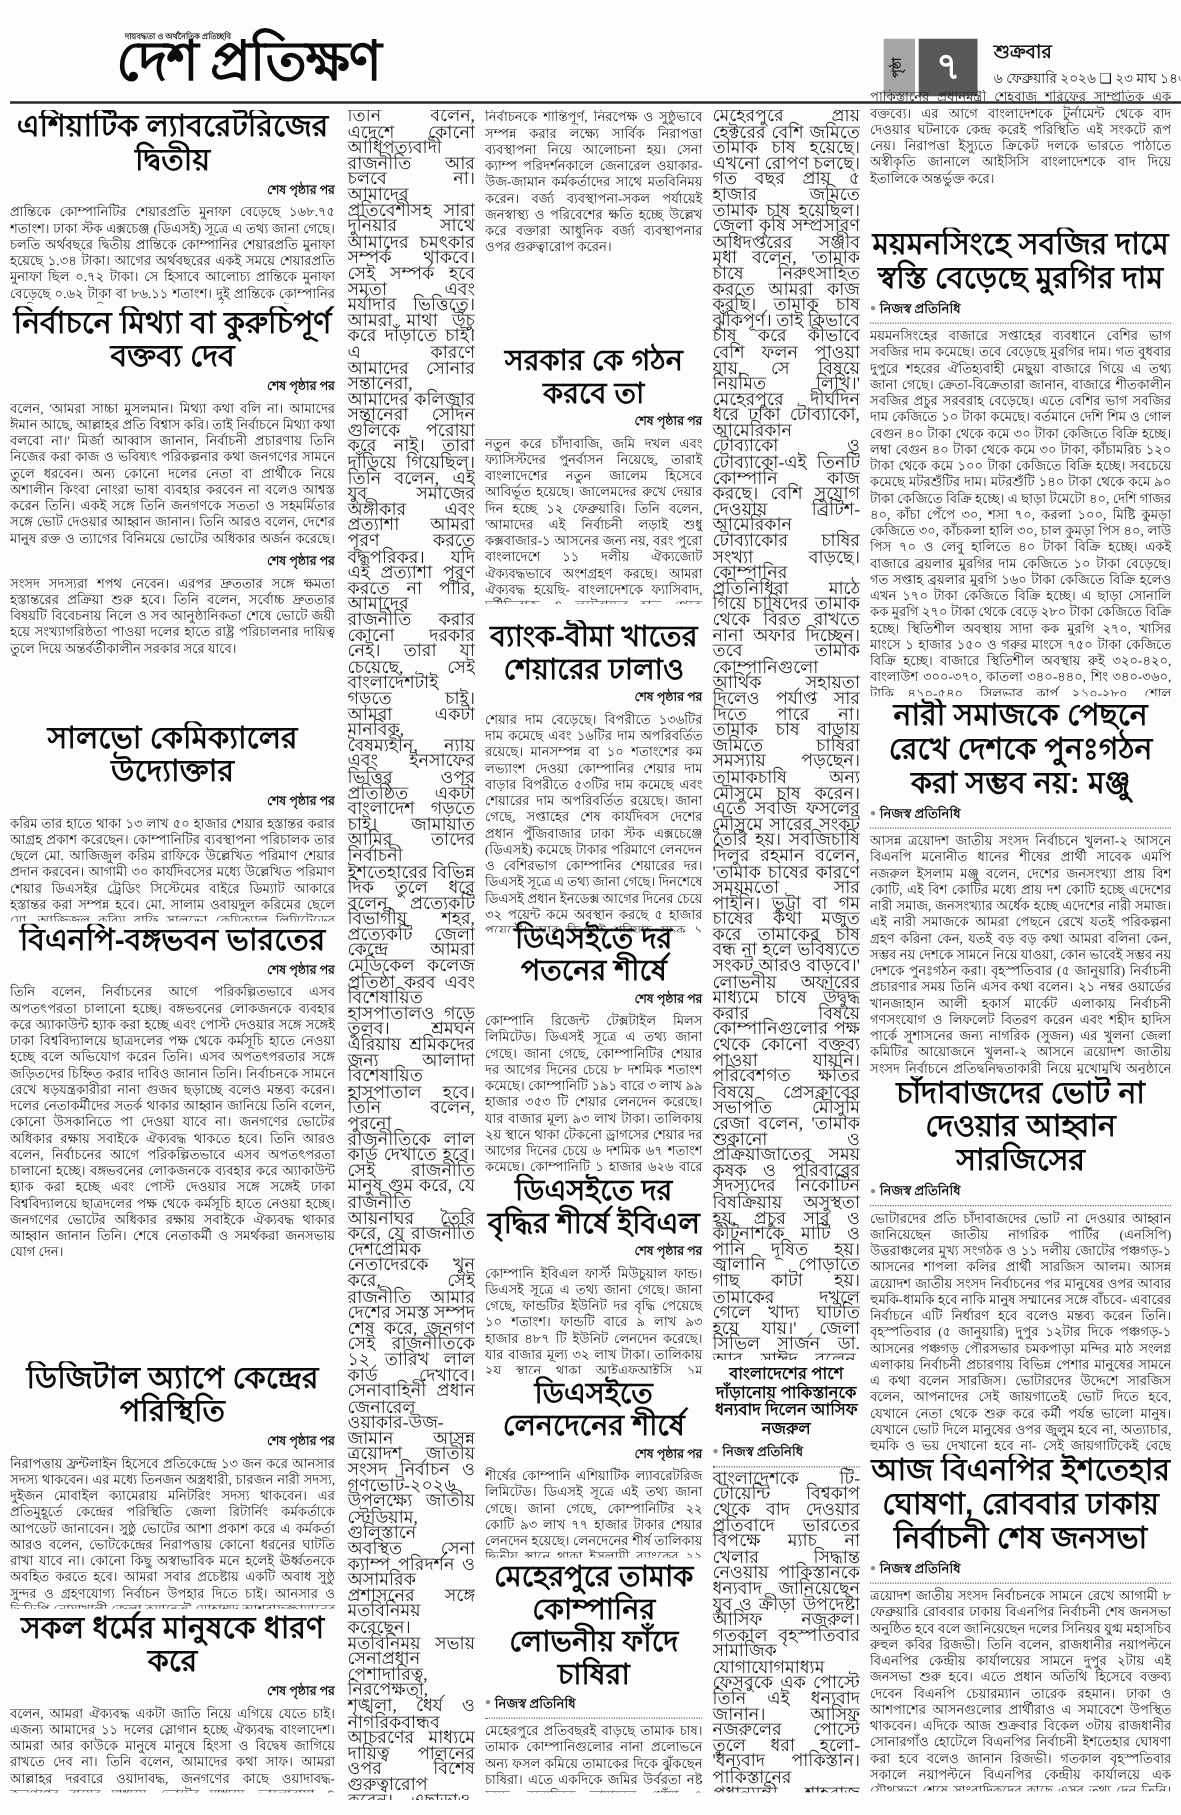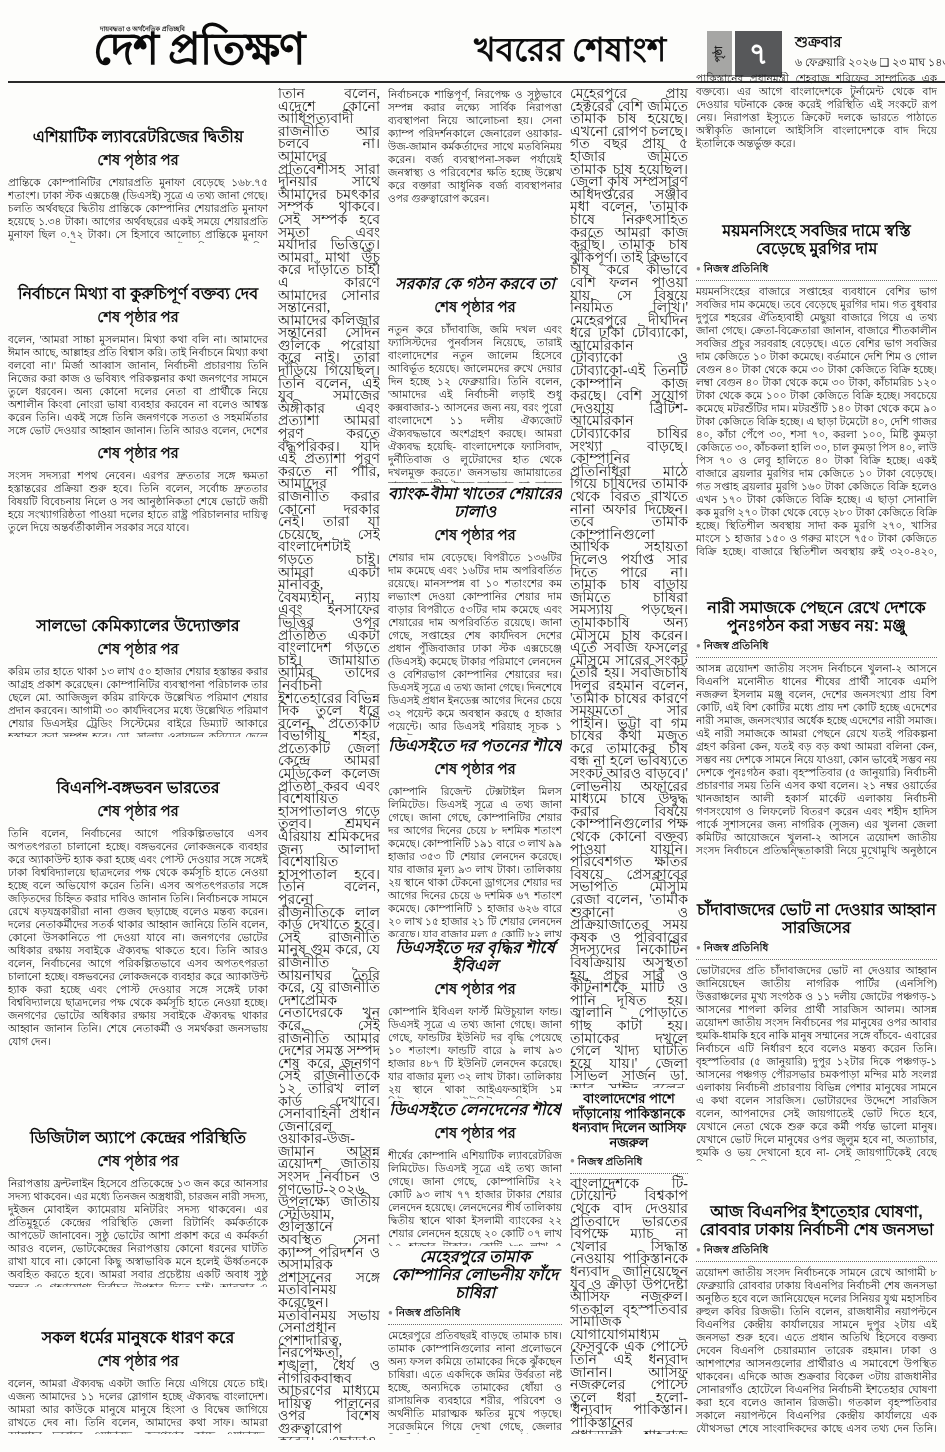--- a/index.html
+++ b/index.html
@@ -18,38 +18,37 @@
   .page-number-box span{color:#fff;font-size:30px;font-weight:bold;line-height:1;}
   .date-block{position:absolute;left:795px;top:33px;}
   .date-weekday{font-size:15px;font-weight:bold;line-height:1.2;}
   .date-line{font-size:11px;margin-top:3px;}
   .head-rule{position:absolute;left:8px;right:8px;top:81px;border-top:2px solid #2a2a2a;}
   
   .zone{position:absolute;overflow:hidden;}
   .art{position:absolute;left:0;right:0;overflow:hidden;}
   .hl{font-weight:bold;text-align:center;line-height:1.13;color:#0c0c0c;
       font-family:"Liberation Sans","DejaVu Sans",sans-serif;}
-  .hl-lg{font-size:16px;margin-top:40px;}
-  .hl-md{font-size:16px;font-style:italic;}
+  .hl-lg{font-size:24px;}
+  .hl-md{font-size:23px;}
   .hl-sm{font-size:13px;}
-  .kick{font-size:15px;font-weight:bold;text-align:center;margin:2px 0 3px;}
+  .kick{font-size:10px;font-weight:bold;text-align:right;margin:2px 0 3px;}
   .byrow{font-size:10.5px;font-weight:bold;margin:3px 0 1px;}
   .bullet{color:#8a8a8a;font-size:8px;vertical-align:1.5px;margin-right:3px;}
   .dot{border-top:1px dotted #6a6a6a;margin:2px 0 4px;}
   .bt{font-size:10.5px;line-height:13px;text-align:justify;color:#1b1b1b;}
   .bt-n{font-size:14px;line-height:12.6px;text-align:justify;color:#1b1b1b;}
 </style>
 </head>
 <body>
 
 <div class="page">
 
   <div class="masthead-tagline">দায়বদ্ধতা ও অর্থনৈতিক প্রতিচ্ছবি</div>
   <div class="masthead-title">দেশ প্রতিক্ষণ</div>
-  <div class="section-title">খবরের শেষাংশ</div>
   <div class="page-label-box">
     <span>পৃষ্ঠা</span>
   </div>
   <div class="page-number-box">
     <span>৭</span>
   </div>
   <div class="date-block">
     <div class="date-weekday">শুক্রবার</div>
     <div class="date-line">৬ ফেব্রুয়ারি ২০২৬ ❑ ২৩ মাঘ ১৪৩২</div>
   </div>
@@ -98,21 +97,21 @@
 
   <div class="zone" style="left:388px;top:88px;width:174px;height:1352px;">
     <div class="art" style="top:0;height:185px;">
       <div class="bt">নির্বাচনকে শান্তিপূর্ণ, নিরপেক্ষ ও সুষ্ঠুভাবে সম্পন্ন করার লক্ষ্যে সার্বিক নিরাপত্তা ব্যবস্থাপনা নিয়ে আলোচনা হয়। সেনা ক্যাম্প পরিদর্শনকালে জেনারেল ওয়াকার-উজ-জামান কর্মকর্তাদের সাথে মতবিনিময় করেন। বর্জ্য ব্যবস্থাপনা-সকল পর্যায়েই জনস্বাস্থ্য ও পরিবেশের ক্ষতি হচ্ছে উল্লেখ করে বক্তারা আধুনিক বর্জ্য ব্যবস্থাপনার ওপর গুরুত্বারোপ করেন।</div>
     </div>
     <div class="art" style="top:187px;height:208px;">
       <div class="hl hl-md">সরকার কে গঠন করবে তা</div>
       <div class="kick">শেষ পৃষ্ঠার পর</div>
       <div class="bt">নতুন করে চাঁদাবাজি, জমি দখল এবং ফ্যাসিস্টদের পুনর্বাসন নিয়েছে, তারাই বাংলাদেশের নতুন জালেম হিসেবে আবির্ভূত হয়েছে। জালেমদের রুখে দেয়ার দিন হচ্ছে ১২ ফেব্রুয়ারি। তিনি বলেন, 'আমাদের এই নির্বাচনী লড়াই শুধু কক্সবাজার-১ আসনের জন্য নয়, বরং পুরো বাংলাদেশে ১১ দলীয় ঐক্যজোট ঐক্যবদ্ধভাবে অংশগ্রহণ করছে। আমরা ঐক্যবদ্ধ হয়েছি- বাংলাদেশকে ফ্যাসিবাদ, দুর্নীতিবাজ ও লুটেরাদের হাত থেকে দখলমুক্ত করতে।' জনসভায় জামায়াতের নায়েবে আমীর সৈয়দ আব্দুল্লাহ মো. তাহের বলেন, জাতির রক্ষার জন্য একটি সুষ্ঠু নির্বাচন হওয়া অত্যন্ত জরুরি। যদি কোনো ধরনের কারচুপি বা ষড়যন্ত্র হয়, তবে এই জাতি তা মানবে না এবং কোনোভাবেই তা মেনে নেবে না। সরকার এবং নির্বাচন কমিশনকে নিরপেক্ষ এবং দৃঢ় ভূমিকা পালন করে জাতিকে একটি সুষ্ঠু নির্বাচন উপহার দেয়ার প্রয়োজনীয় পদক্ষেপ নিতে তিনি আহ্বান জানান। জনসভায় বক্তব্য রাখেন জামায়াতে ইসলামীর কেন্দ্রীয় সহকারী সেক্রেটারি হামিদুর রহমান আযাদ, বাংলাদেশ খেলাফত মজলিসের মাওলানা ইউসুফ আশরাফ, বাংলাদেশ নেজামে ইসলামীর মুসা বিন ইজহার, এনসিপির জেলা আহ্বায়ক অধ্যাপক ও উপজেলা জামায়াতের আমির আ ন ম শাহরিয়ার চৌধুরীসহ ১১ দলীয় জেলা ও উপজেলার নেতৃবৃন্দ।</div>
     </div>
-    <div class="art" style="top:397px;height:250px;">
+    <div class="art" style="top:408px;height:250px;">
       <div class="hl hl-md">ব্যাংক-বীমা খাতের শেয়ারের ঢালাও</div>
       <div class="kick">শেষ পৃষ্ঠার পর</div>
       <div class="bt">শেয়ার দাম বেড়েছে। বিপরীতে ১৩৬টির দাম কমেছে এবং ১৬টির দাম অপরিবর্তিত রয়েছে। মানসম্পন্ন বা ১০ শতাংশের কম লভ্যাংশ দেওয়া কোম্পানির শেয়ার দাম বাড়ার বিপরীতে ৫৩টির দাম কমেছে এবং শেয়ারের দাম অপরিবর্তিত রয়েছে। জানা গেছে, সপ্তাহের শেষ কার্যদিবস দেশের প্রধান পুঁজিবাজার ঢাকা স্টক এক্সচেঞ্জে (ডিএসই) কমেছে টাকার পরিমাণে লেনদেন ও বেশিরভাগ কোম্পানির শেয়ারের দর। ডিএসই সূত্রে এ তথ্য জানা গেছে। দিনশেষে ডিএসই প্রধান ইনডেক্স আগের দিনের চেয়ে ৩২ পয়েন্ট কমে অবস্থান করছে ৫ হাজার পয়েন্টে। আর ডিএসই শরিয়াহ সূচক ১ পয়েন্ট বেড়ে অবস্থান করছে ১ হাজার ৭২ পয়েন্টে এবং ডিএসই ৩০ সূচক ১৯ পয়েন্ট কমে অবস্থান করছে ২ হাজার ১ পয়েন্টে। এদিন লেনদেন হওয়া ৩৯২ কোম্পানি ও মিউচুয়াল ফান্ডের মধ্যে দর বেড়েছে ১২৩ টির, দর কমেছে ২২২ টির এবং দর অপরিবর্তিত রয়েছে ৪৭ টির। এদিন ডিএসইতে ৫৮৭ কোটি ৪১ লাখ টাকার লেনদেন হয়েছে। যা আগের কার্যদিবস থেকে ১২৪ কোটি ৯৩ লাখ টাকা কম। এর আগের দিন লেনদেন হয়েছিল ৭১২ কোটি ৩৪ লাখ টাকার। অন্যদিকে, চট্টগ্রাম স্টক এক্সচেঞ্জের (সিএসই) সার্বিক সূচক সিএসসিএক্স ৪৩ পয়েন্ট কমে দাঁড়িয়েছে ১৪ হাজার ৭৩১ পয়েন্টে। সিএসইতে ১৮৭ টি কোম্পানি লেনদেনে অংশ নিয়েছে। এসব কোম্পানির মধ্যে ৬২ টির দর বেড়েছে, কমেছে ৯৫ টির এবং ৩০ টির দর অপরিবর্তিত রয়েছে। সিএসইতে ৭ কোটি ১৭ লাখ টাকার শেয়ার ও ইউনিট লেনদেন হয়েছে।</div>
     </div>
     <div class="art" style="top:649px;height:200px;">
       <div class="hl hl-md">ডিএসইতে দর পতনের শীর্ষে</div>
       <div class="kick">শেষ পৃষ্ঠার পর</div>
       <div class="bt">কোম্পানি রিজেন্ট টেক্সটাইল মিলস লিমিটেড। ডিএসই সূত্রে এ তথ্য জানা গেছে। জানা গেছে, কোম্পানিটির শেয়ার দর আগের দিনের চেয়ে ৮ দশমিক শতাংশ কমেছে। কোম্পানিটি ১৯১ বারে ৩ লাখ ৯৯ হাজার ৩৫৩ টি শেয়ার লেনদেন করেছে। যার বাজার মূল্য ৯৩ লাখ টাকা। তালিকায় ২য় স্থানে থাকা টেকনো ড্রাগসের শেয়ার দর আগের দিনের চেয়ে ৬ দশমিক ৬৭ শতাংশ কমেছে। কোম্পানিটি ১ হাজার ৬২৬ বারে ২০ লাখ ১৫ হাজার ২১ টি শেয়ার লেনদেন করেছে। যার বাজার মূল্য ৫ কোটি ৮২ লাখ টাকা। তালিকার ৩য় স্থানে থাকা আরামিট সিমেন্টের শেয়ার দর আগের দিনের চেয়ে ৬ দশমিক ০৯ শতাংশ কমেছে। কোম্পানিটি ৬৮ বারে ৩৯ হাজার ১৭ টি শেয়ার লেনদেন করেছে। যার বাজার মূল্য ৪ লাখ টাকা। তালিকায় থাকা অন্যান্য কোম্পানিগুলোর মধ্যে: তুং হাই নিটিংয়ের ৫.২৬ শতাংশ, রহিম টেক্সটাইলের ৫.১১ শতাংশ, নর্দান জুটের ৪.৫৭ শতাংশ, এবি টেকের ৪.৩৫ শতাংশ, স্ট্যান্ডার্ড সিরামিকের ৪.২০ শতাংশ, মিথুন নিটিংয়ের শতাংশ এবং ক্রিস্টাল ইন্স্যুরেন্সের ৩.৮৩ শতাংশ দর কমেছে।</div>
     </div>
     <div class="art" style="top:851px;height:160px;">

